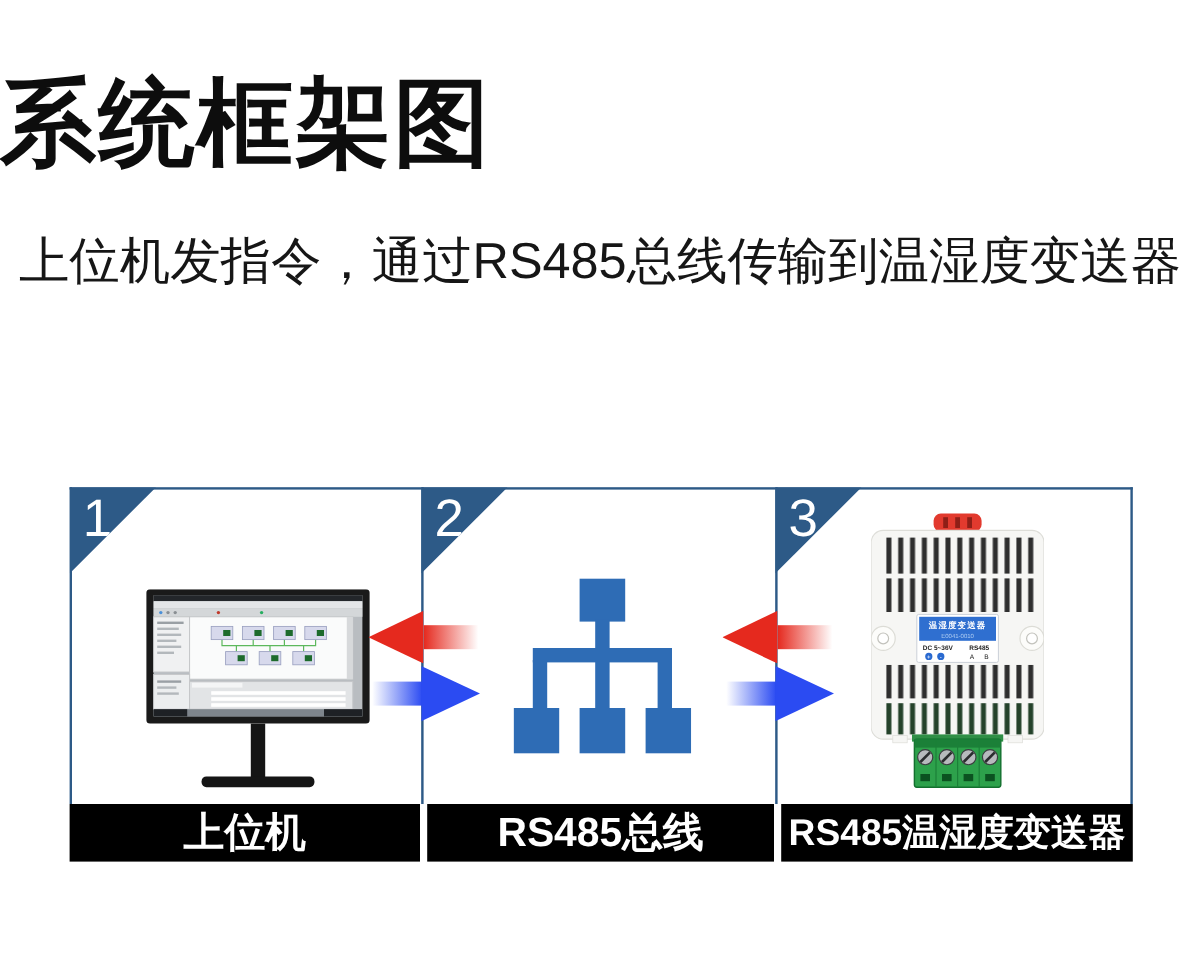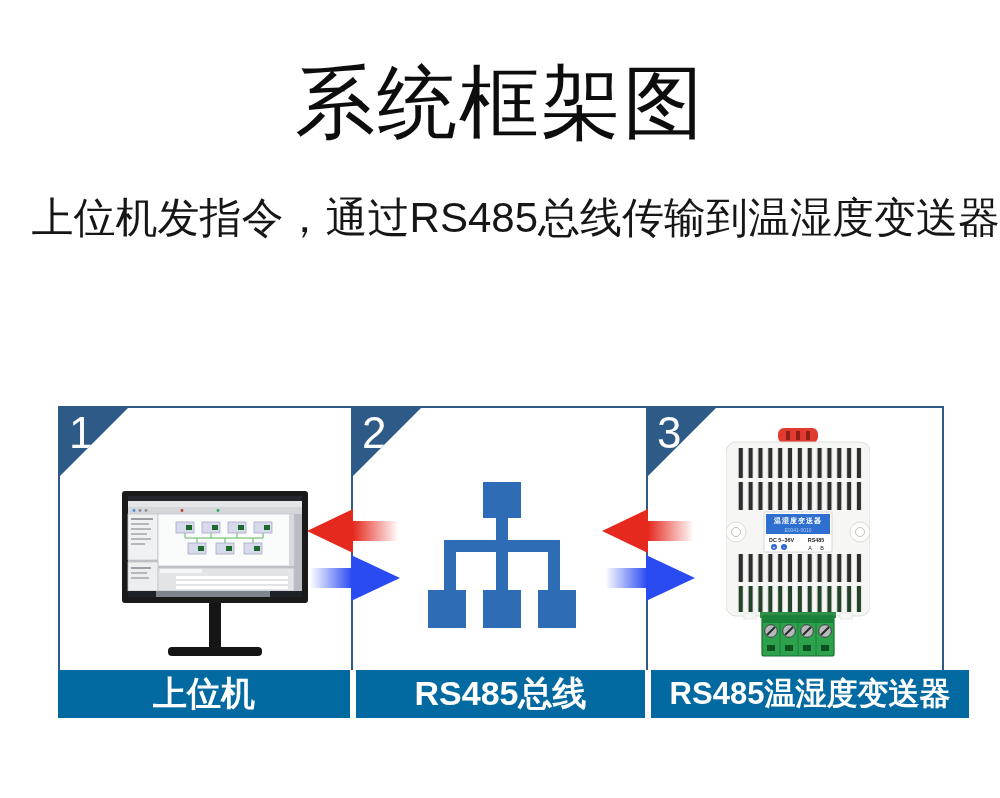--- a/index.html
+++ b/index.html
@@ -1,35 +1,35 @@
 <!DOCTYPE html>
 <html><head>
 <meta charset="utf-8">
 <style>
   html,body{margin:0;padding:0;background:#fff;}
   .stage{position:relative;width:1000px;height:798px;background:#ffffff;overflow:hidden;
          font-family:"Liberation Sans","DejaVu Sans",sans-serif;}
-  .title{position:absolute;top:50px;left:0;width:100%;text-align:center;
-         font-size:80px;font-weight:400;color:#0d0d0d;letter-spacing:2px;}
-  .desc{position:absolute;top:183px;left:0;width:100%;text-align:right;
+  .title{position:absolute;top:50px;left:0;width:100%;text-align:left;
+         font-size:80px;font-weight:700;color:#0d0d0d;letter-spacing:2px;}
+  .desc{position:absolute;top:183px;left:0;width:100%;text-align:center;
         font-size:42px;font-weight:500;color:#161616;line-height:70px;}
   .panels{position:absolute;left:58px;top:406px;width:886px;height:312px;}
   .panel{position:absolute;top:0;height:264px;background:#fff;
          border:2px solid #2d5a87;border-bottom:none;box-sizing:border-box;}
   .panel1{left:0;width:295px;}
   .panel2{left:293px;width:297px;}
   .panel3{left:588px;width:298px;}
   .badge{position:absolute;top:-2px;left:-2px;width:72px;height:72px;background:#2d5a87;
          clip-path:polygon(0 0,100% 0,0 100%);z-index:3;}
   .badge span{position:absolute;top:2px;left:11px;color:#fff;font-size:44px;font-weight:400;}
-  .bar{position:absolute;top:264px;height:48px;background:#0369a1;color:#ffffff;
+  .bar{position:absolute;top:264px;height:48px;background:#000000;color:#ffffff;
        display:flex;align-items:center;justify-content:center;font-weight:700;font-size:34px;}
   .bar1{left:0;width:292px;}
   .bar2{left:298px;width:289px;text-align:right;}
-  .bar3{left:593px;width:318px;font-size:31px;}
+  .bar3{left:593px;width:293px;font-size:31px;}
   .fig{position:absolute;z-index:2;}
   .arrow{position:absolute;z-index:5;}
   .red-head{width:46px;height:44px;background:#e5291e;
             clip-path:polygon(100% 0,0 50%,100% 100%);}
   .red-tail{width:48px;height:20px;
             background:linear-gradient(to right,#e5291e 0%,rgba(229,41,30,0) 95%);}
   .blue-head{width:49px;height:46px;background:#2b4bf2;
              clip-path:polygon(0 0,100% 50%,0 100%);}
   .blue-tail{width:44px;height:20px;
              background:linear-gradient(to left,#2b4bf2 0%,rgba(43,75,242,0) 95%);}

